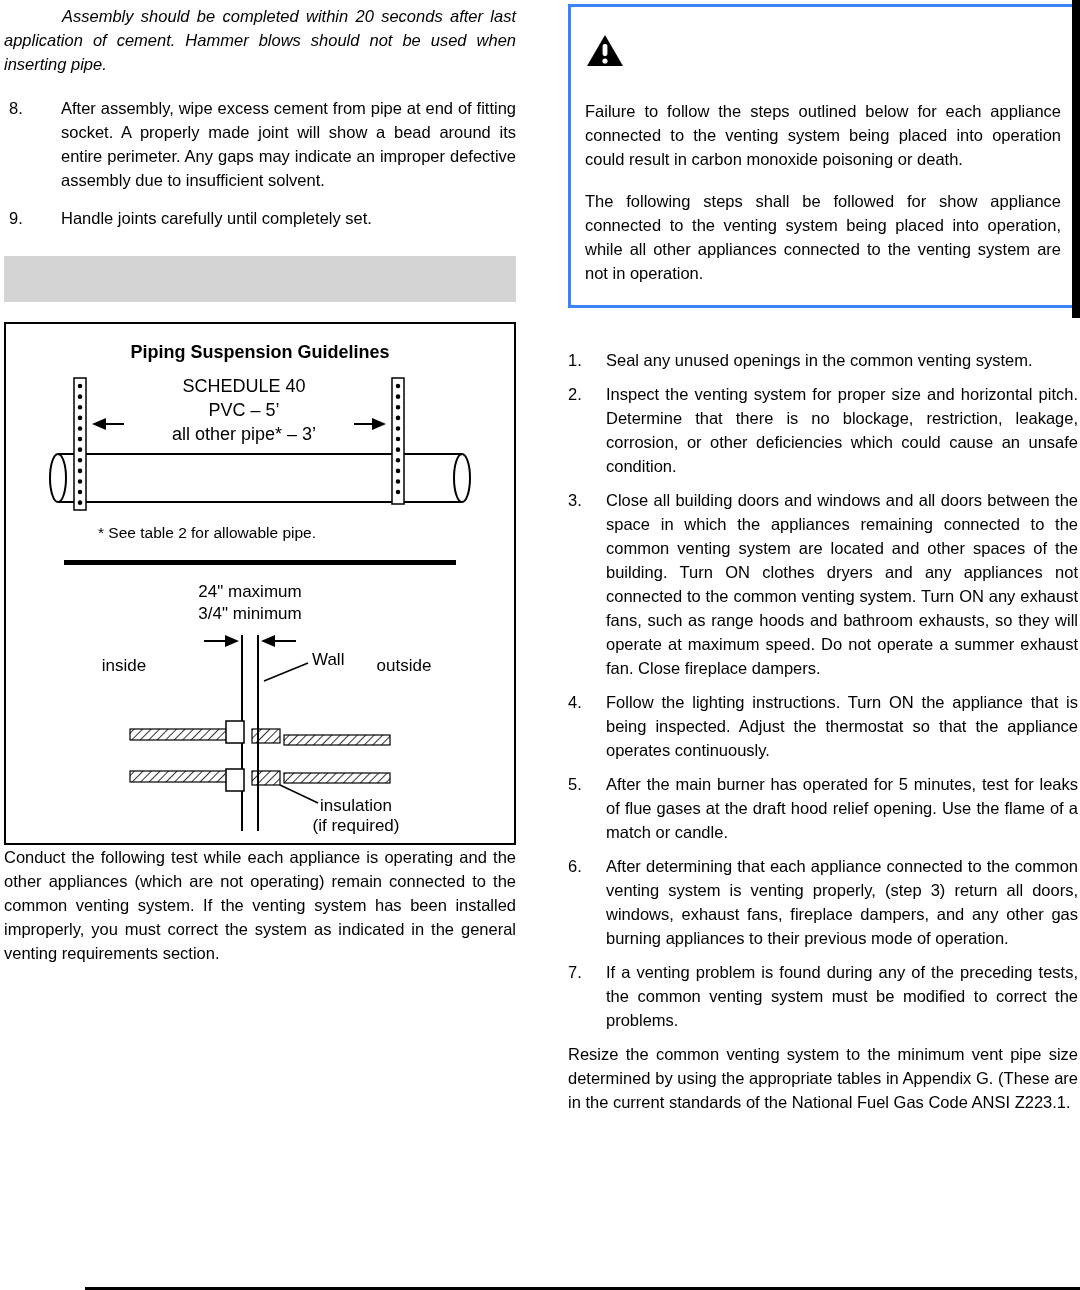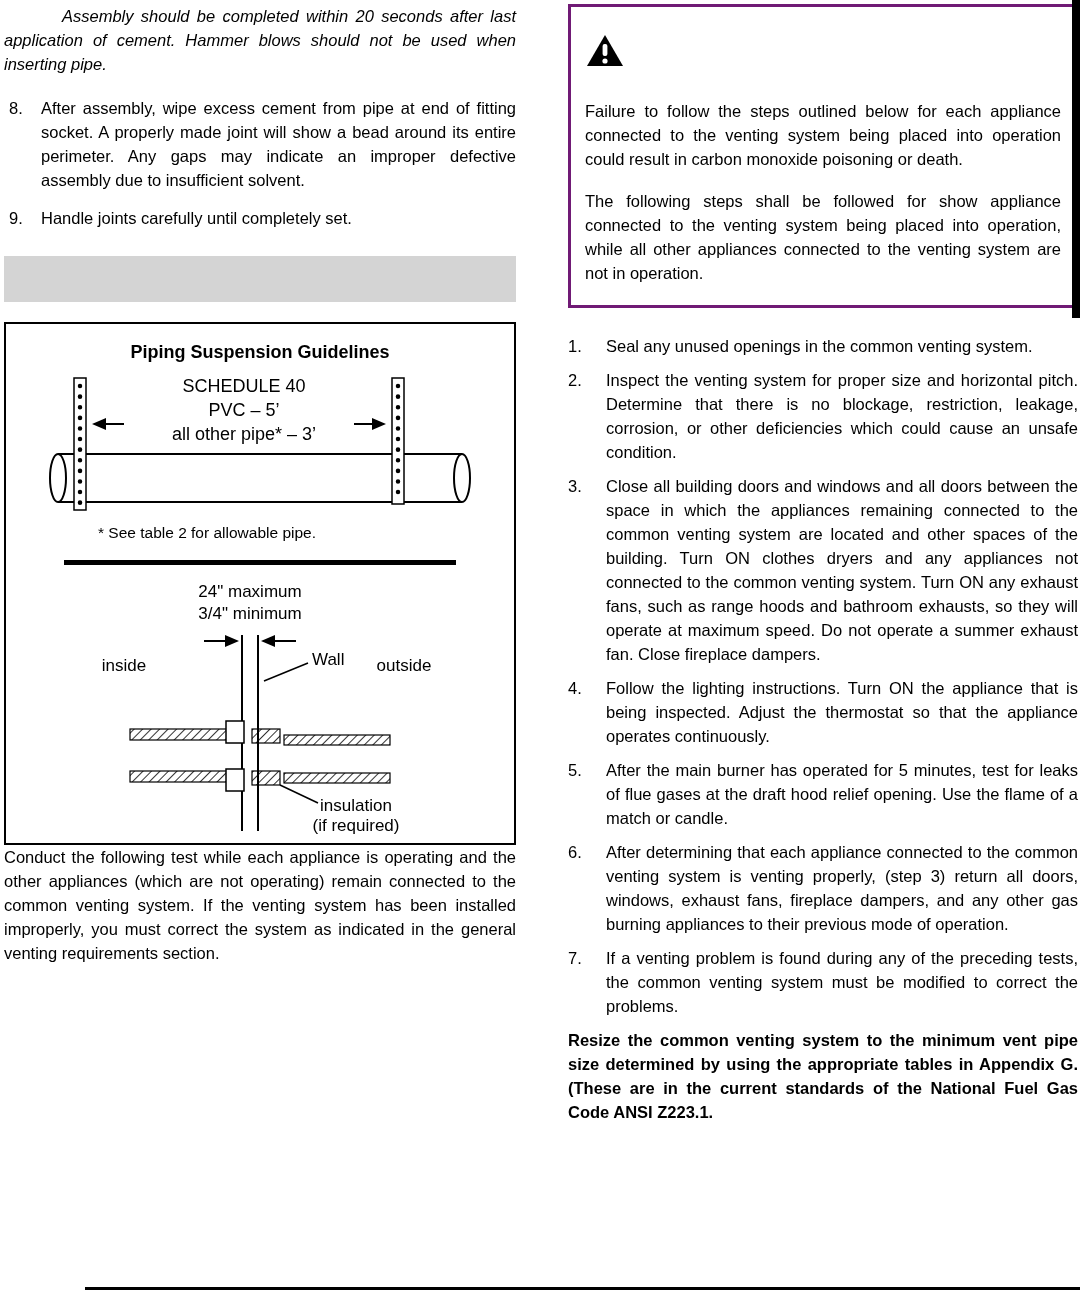--- a/index.html
+++ b/index.html
@@ -8,37 +8,37 @@
     font-family:"Liberation Sans",sans-serif;font-size:16.5px;line-height:24px;
     box-sizing:border-box;padding:4px 2px 12px 4px;display:flex;gap:52px;overflow:hidden;
   }
   .col{box-sizing:border-box;}
   .col-left{width:512px;flex:0 0 512px;}
   .col-right{width:510px;flex:0 0 510px;}
   p{margin:0 0 18px;text-align:justify;}
   .intro{font-style:italic;text-indent:58px;margin-bottom:20px;}
   .li{display:flex;margin-bottom:14px;}
   .li .num{flex:0 0 37px;padding-left:5px;box-sizing:border-box;}
-  .li .txt{flex:1;text-align:justify;}
+  .li .txt{flex:1;text-align:justify;margin-left:20px;}
   .gray-bar{height:46px;background:#d4d4d4;margin:26px 0 20px;}
   .figure{border:2px solid #000;padding:16px 6px 8px;}
   .fig-title{font-weight:bold;font-size:18px;line-height:24px;text-align:center;margin:0 0 8px;}
   .fig-footnote{font-size:15.5px;line-height:22px;margin:2px 0 2px 86px;text-align:left;}
   .fig-note{font-size:15.5px;line-height:22px;margin:2px 20px 0 24px;text-align:left;}
   .divider{height:5px;background:#000;margin:16px 52px 14px;}
   .para1{margin-top:98px;}
   svg{display:block;}
   svg text{font-family:"Liberation Sans",sans-serif;fill:#000;}
-  .warnbox{border:3px solid #701a75;padding:10px 14px 8px;margin-bottom:26px;}
+  .warnbox{border:3px solid #3b82f6;padding:10px 14px 8px;margin-bottom:40px;}
   .warn-icon-wrap{text-align:center;margin:16px 0 30px;}
   .warnbox p:last-child{margin-bottom:12px;}
   .step{display:flex;margin-bottom:10px;}
   .step .num{flex:0 0 38px;box-sizing:border-box;}
   .step .txt{flex:1;text-align:justify;}
-  .closing{margin-top:4px;font-weight:bold;}
+  .closing{margin-top:4px;}
   .edge-mark{position:absolute;top:0;right:0;width:8px;height:318px;background:#000;}
   .bottom-rule{position:absolute;left:85px;right:0;bottom:0;height:3px;background:#000;}
 </style>
 </head>
 <body>
 
 <div class="page">
 
   <div class="col col-left">
 

